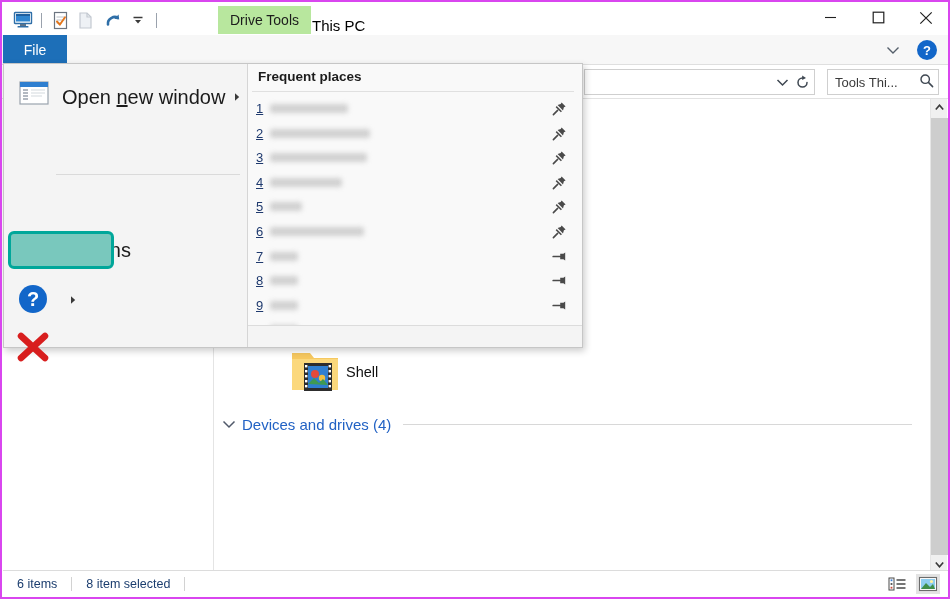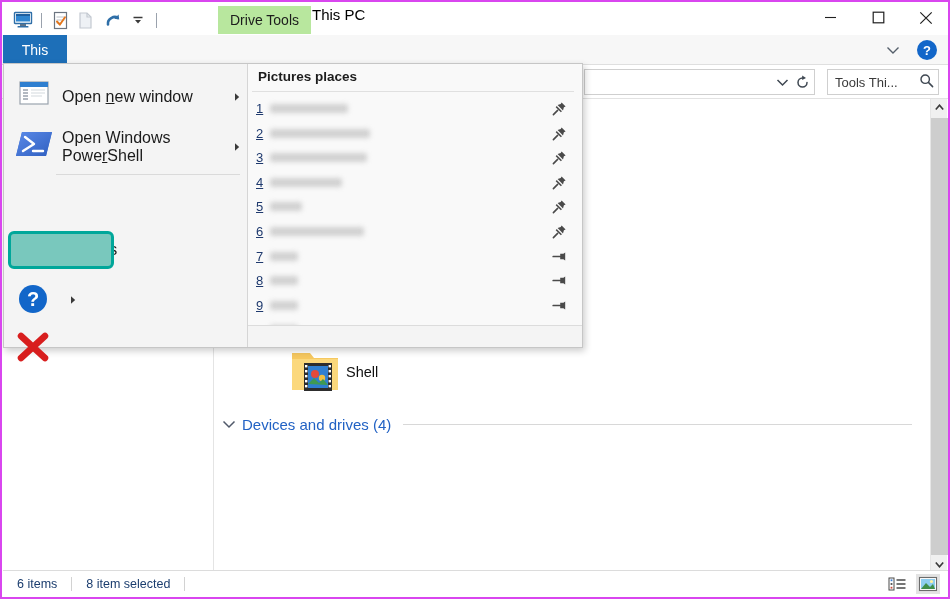--- a/index.html
+++ b/index.html
@@ -32,21 +32,21 @@
 
   .ctx-tab {
     position: absolute; left: 216px; top: 4px;
     height: 28px; padding: 0 12px;
     background: #b8e79e;
     display: flex; align-items: center;
     font-size: 14px; color: #1c1c1c;
   }
   .win-title {
     position: absolute; left: 310px; top: 4px; height: 28px;
-    display: flex; align-items: flex-start;
+    display: flex; align-items: flex-end;
     font-size: 15px; color: #000000;
   }
 
   .wincontrols { position: absolute; right: 0; top: 0; display: flex; }
   .wc {
     width: 48px; height: 31px;
     display: flex; align-items: center; justify-content: center;
   }
 
   
@@ -164,21 +164,21 @@
     flex: 1; height: 100%;
     background: #f9f9f9;
     position: relative;
   }
 
   .mi {
     position: absolute; left: 0; width: 244px; height: 50px;
     display: flex; align-items: center;
   }
   .mi .mi-ico { width: 52px; height: 40px; margin-left: 6px; flex: none; position: relative; }
-  .mi .mi-lbl { font-size: 16px; color: #1b1b1b; flex: 1; }
+  .mi .mi-lbl { font-size: 20px; color: #1b1b1b; flex: 1; }
   .mi .mi-arrow { width: 22px; display: flex; align-items: center; justify-content: center; }
   .mi-divider {
     position: absolute; left: 52px; width: 184px; height: 1px; background: #dadada;
   }
 
   .opt-highlight {
     position: absolute; left: 4px; top: 167px;
     width: 106px; height: 38px;
     border: 3px solid #00a79a;
     border-radius: 6px;
@@ -284,21 +284,21 @@
       <div class="wc">
         <svg width="14" height="14" viewBox="0 0 14 14">
             <path d="M1.3 1.3 L12.7 12.7 M12.7 1.3 L1.3 12.7" stroke="#202020" stroke-width="1.2"></path>
           </svg>
       </div>
     </div>
   </div>
 
   <div class="tabstrip">
     <div class="file-tab">
-      <span>This</span>
+      <span>File</span>
     </div>
     <div class="ribbon-collapse">
       <svg width="14" height="10" viewBox="0 0 14 10">
           <path d="M1.5 2.5 L7 8 L12.5 2.5" fill="none" stroke="#555f6b" stroke-width="1.4"></path>
         </svg>
     </div>
     <div class="help-btn">
       <svg width="22" height="22" viewBox="0 0 22 22">
         <circle cx="11" cy="11" r="10" fill="#1266c9"></circle>
         <text x="11" y="16" text-anchor="middle" font-family="Liberation Sans, sans-serif" font-size="13" font-weight="bold" fill="#ffffff">?</text>
@@ -468,42 +468,20 @@
           </svg>
         </div>
         <div class="mi-lbl">Open <span class="u">n</span>ew window</div>
         <div class="mi-arrow">
           <svg width="8" height="10" viewBox="0 0 8 10">
               <path d="M2 1.2 L6.2 5 L2 8.8 z" fill="#3a3a3a"></path>
             </svg>
         </div>
       </div>
 
-      <div class="mi" style="top:58px;">
-        <div class="mi-ico">
-          <svg width="44" height="34" viewBox="0 0 44 34" style="margin-left:2px;">
-            <path d="M10 5 h30 l-6 24 h-30 z" fill="#3c6fd0"></path>
-            <path d="M10 5 h30 l-6 24 h-30 z" fill="url(#psg)"></path>
-            <defs>
-              <linearGradient id="psg" x1="0" y1="0" x2="1" y2="1">
-                <stop offset="0%" stop-color="#5b8ae8"></stop>
-                  <stop offset="100%" stop-color="#2f5fc0"></stop>
-              </linearGradient>
-            </defs>
-            <path d="M13 10 L22 17 L11 24" fill="none" stroke="#ffffff" stroke-width="2.4" stroke-linecap="round" stroke-linejoin="round"></path>
-            <path d="M21 24 h10" stroke="#ffffff" stroke-width="2.4" stroke-linecap="round"></path>
-          </svg>
-        </div>
-        <div class="mi-lbl">Open Windows Powe<span class="u">r</span>Shell</div>
-        <div class="mi-arrow">
-          <svg width="8" height="10" viewBox="0 0 8 10">
-              <path d="M2 1.2 L6.2 5 L2 8.8 z" fill="#3a3a3a"></path>
-            </svg>
-        </div>
-      </div>
 
       <div class="mi-divider" style="top:110px;"></div>
 
       <div class="mi" style="top:161px;">
         <div class="mi-ico">
           <svg width="40" height="30" viewBox="0 0 40 30" style="margin-left:4px;">
             <rect x="4" y="4" width="32" height="22" fill="#ffffff" stroke="#6e7a86" stroke-width="1.3"></rect>
             <rect x="4" y="4" width="32" height="4" fill="#e3e7ea"></rect>
             <path d="M16 12 h16 M16 17 h16 M16 22 h11" stroke="#8a949e" stroke-width="1.4"></path>
             <path d="M8 12.5 l2 2 l3.5 -4" fill="none" stroke="#2f7fd0" stroke-width="1.5" stroke-linecap="round"></path>
@@ -535,21 +513,21 @@
             <path d="M7 6 L31 28 M31 6 L7 28" stroke="#d81e1e" stroke-width="6.5" stroke-linecap="round"></path>
           </svg>
         </div>
         <div class="mi-arrow"></div>
       </div>
 
       <div class="opt-highlight"></div>
     </div>
 
     <div class="bs-right">
-      <div class="bs-title">Pictures places</div>
+      <div class="bs-title">Frequent places</div>
       <div class="bs-titlerule"></div>
 
       <div id="fp-list">
           <div class="fp-row" style="top: 32px;">
             <span class="fp-num">1</span>
             <span class="fp-blur" style="width: 78px;"></span>
             <span class="fp-pin"><svg width="15" height="15" viewBox="0 0 15 15">
                 <path d="M9.6 1.4 L13.6 5.4 L11.9 6.3 L11 9.4 L5.6 4 L8.7 3.1 z" fill="#4a4a4a"></path>
                 <path d="M5.6 9.4 L1.4 13.6" stroke="#4a4a4a" stroke-width="1.6" stroke-linecap="round"></path>
                 <path d="M4.2 5.6 L9.4 10.8" stroke="#4a4a4a" stroke-width="1.5"></path>

